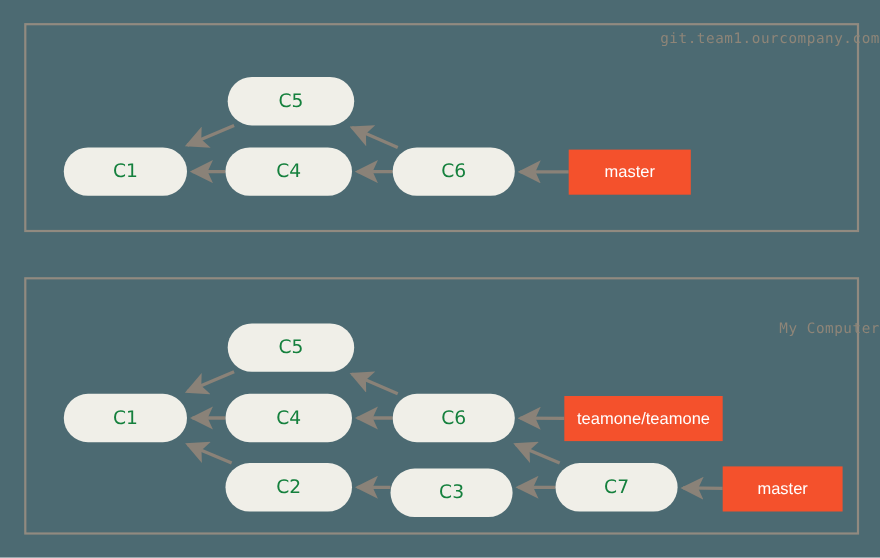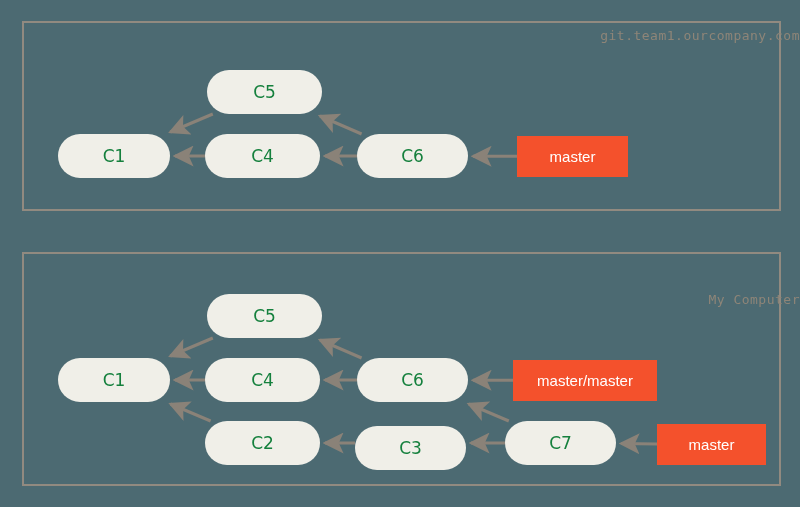--- a/index.html
+++ b/index.html
@@ -124,17 +124,17 @@
       <div class="commit" style="left: 357px; top: 134px; width: 111px; height: 44px;">C6</div>
       <div class="commit" style="left: 207px; top: 70px; width: 115px; height: 44px;">C5</div>
       <div class="branch" style="left: 517px; top: 136px; width: 111px; height: 41px;">master</div>
       <div class="commit" style="left: 58px; top: 358px; width: 112px; height: 44px;">C1</div>
       <div class="commit" style="left: 205px; top: 358px; width: 115px; height: 44px;">C4</div>
       <div class="commit" style="left: 357px; top: 358px; width: 111px; height: 44px;">C6</div>
       <div class="commit" style="left: 207px; top: 294px; width: 115px; height: 44px;">C5</div>
       <div class="commit" style="left: 205px; top: 421px; width: 115px; height: 44px;">C2</div>
       <div class="commit" style="left: 355px; top: 426px; width: 111px; height: 44px;">C3</div>
       <div class="commit" style="left: 505px; top: 421px; width: 111px; height: 44px;">C7</div>
-      <div class="branch" style="left: 513px; top: 360px; width: 144px; height: 41px;">master/master</div>
+      <div class="branch" style="left: 513px; top: 360px; width: 144px; height: 41px;">teamone/teamone</div>
       <div class="branch" style="left: 657px; top: 424px; width: 109px; height: 41px;">master</div>
     </div>
 
 </div>
 
 </body></html>

